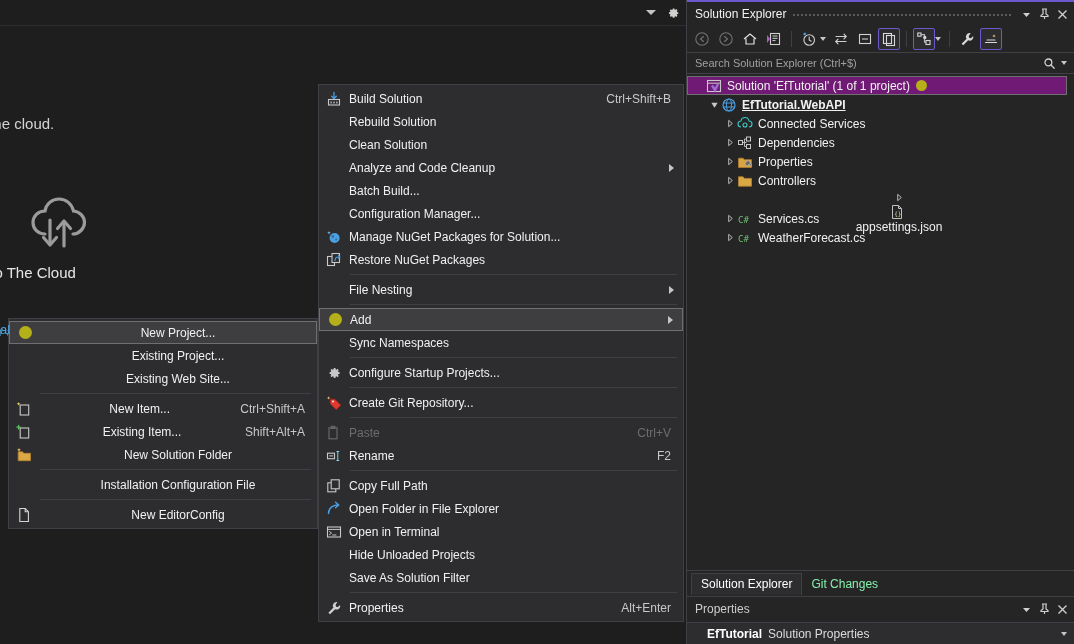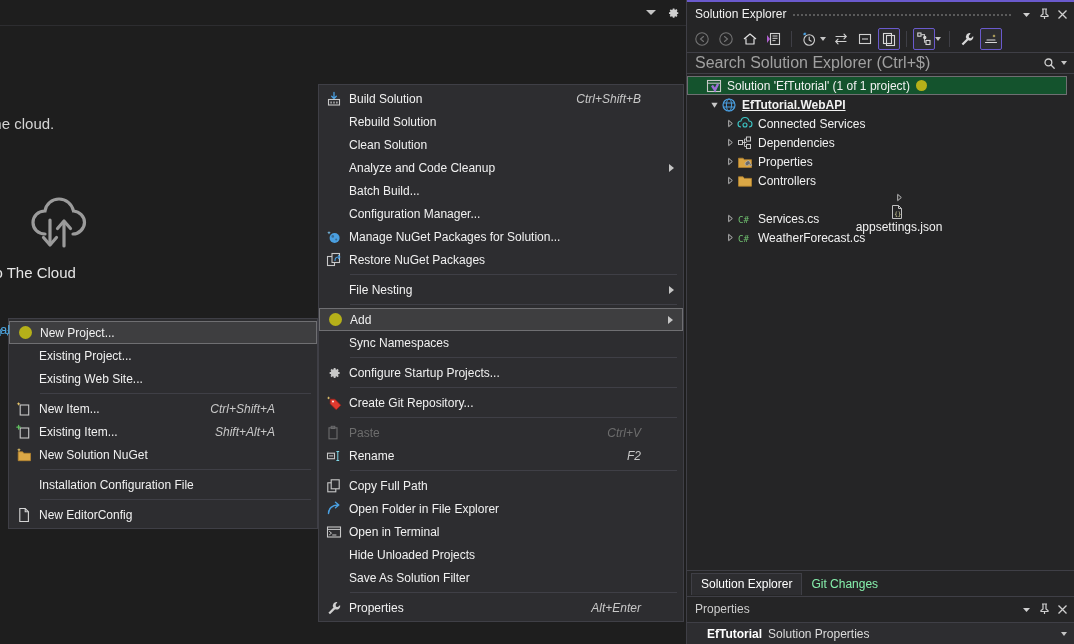--- a/index.html
+++ b/index.html
@@ -96,31 +96,31 @@
   .tb-caret {
     width:0;height:0;border-left:3px solid transparent;border-right:3px solid transparent;
     border-top:4px solid #c5c5c5; margin-left:-2px; margin-right:2px;
   }
   .se-searchbar {
     position: absolute; left: 0; top: 52px; width: 388px; height: 22px;
     background: #252526; border-top: 1px solid #3f3f46;
     border-bottom: 1px solid #3f3f46;
     display: flex; align-items: center; padding: 0 6px 0 8px;
   }
-  .se-search-ph { flex: 1; color: #a0a0a0; font-size: 16px; }
+  .se-search-ph { flex: 1; color: #a0a0a0; font-size: 11px; }
   .se-tree {
     position: absolute; left: 0; top: 75px; width: 388px; height: 495px;
     padding-top: 1px;
   }
   .tree-row {
     display: flex; align-items: center; height: 19px;
     padding-left: 4px; white-space: nowrap;
   }
   .tree-row.selected {
-    background: #14532d; border: 1px solid #6f6f72; height: 19px;
+    background: #701a75; border: 1px solid #6f6f72; height: 19px;
     margin-right: 8px;
   }
   .tw-arrow {
     width: 14px; height: 14px; display: flex; align-items: center;
     justify-content: center; flex: 0 0 14px;
   }
   .tw-arrow svg { display: block; }
   .tw-icon {
     width: 16px; height: 16px; margin-right: 5px; display: flex;
     align-items: center; justify-content: center; flex: 0 0 16px;
@@ -163,34 +163,34 @@
   }
   .props-name { font-weight: bold; color: #ffffff; font-size: 12px; }
   .props-kind { color: #dcdcdc; font-size: 12px; margin-left: 6px; flex: 1; }
 
   
   .ctx-menu {
     position: absolute; background: #2d2d30; border: 1px solid #3f3f46;
     padding: 2px 0;
   }
   #main-menu { left: 318px; top: 84px; width: 366px; }
-  #sub-menu  { left: 8px;  top: 318px; width: 310px; }
+  #sub-menu  { left: 8px;  top: 318px; width: 310px; text-align: center; }
   .mi {
     position: relative; display: flex; align-items: center; height: 23px;
     padding-left: 0; white-space: nowrap;
   }
   .mi.hl { background: #3e3e40; border: 1px solid #6f6f72; }
   .mi-icon {
     width: 30px; flex: 0 0 30px; display: flex; align-items: center;
     justify-content: center;
   }
   .mi-label { flex: 1; font-size: 12px; color: #f1f1f1; }
   .mi.disabled .mi-label, .mi.disabled .mi-short { color: #6d6d6d; }
   .mi.disabled .mi-icon svg { opacity: .4; }
-  .mi-short { font-size: 12px; color: #c8c8c8; padding-right: 42px; font-style: italic; }
+  .mi-short { font-size: 12px; color: #c8c8c8; padding-right: 12px; }
   .mi-arrow {
     position: absolute; right: 9px; top: 50%; transform: translateY(-50%);
     width: 0; height: 0; border-top: 4px solid transparent;
     border-bottom: 4px solid transparent; border-left: 5px solid #c5c5c5;
   }
   .mi-sep {
     height: 1px; background: #3f3f46; margin: 3px 6px 3px 31px;
   }
   .dot-menu {
     width: 13px; height: 13px; border-radius: 50%; background: #b5b019;
@@ -736,21 +736,21 @@
       </div>
       <div class="mi">
         <span class="mi-icon">
           <span style="display: flex; align-items: center; justify-content: center;">
             <svg viewBox="0 0 16 16" width="16" height="16">
               <path d="M2.2 4.8h4.4l1.2 1.5h6.7v7.4H2.2z" fill="#dba846" stroke="#b4842f" stroke-width=".8"></path>
               <path d="M3 1l.55 1.3L4.9 2.8 3.55 3.4 3 4.7 2.45 3.4 1.1 2.8l1.35-.5z" fill="#e8c66a"></path>
             </svg>
           </span>
         </span>
-        <span class="mi-label">New Solution NuGet</span>
+        <span class="mi-label">New Solution Folder</span>
       </div>
       <div class="mi-sep"></div>
       <div class="mi">
         <span class="mi-icon"></span>
         <span class="mi-label">Installation Configuration File</span>
       </div>
       <div class="mi-sep"></div>
       <div class="mi">
         <span class="mi-icon">
           <span style="display: flex; align-items: center; justify-content: center;">

